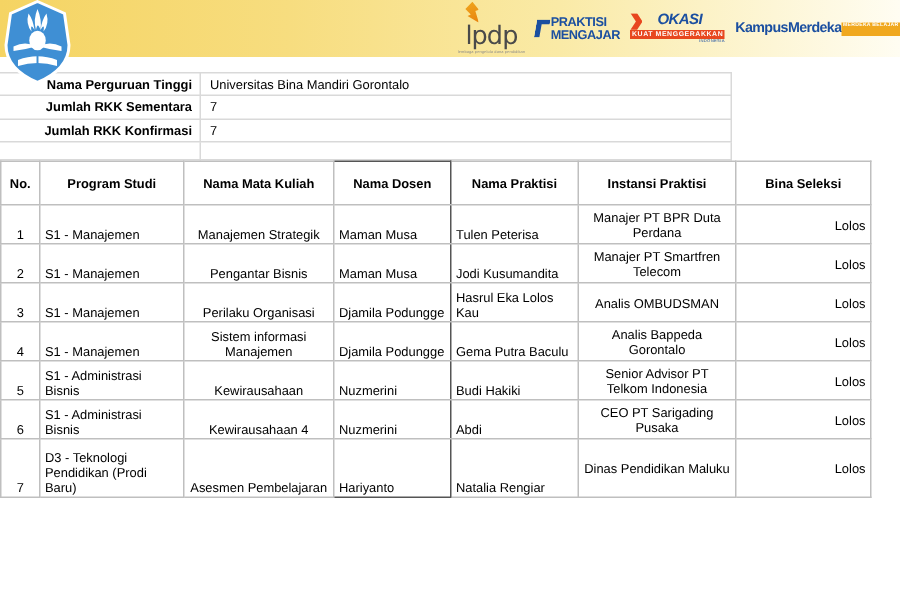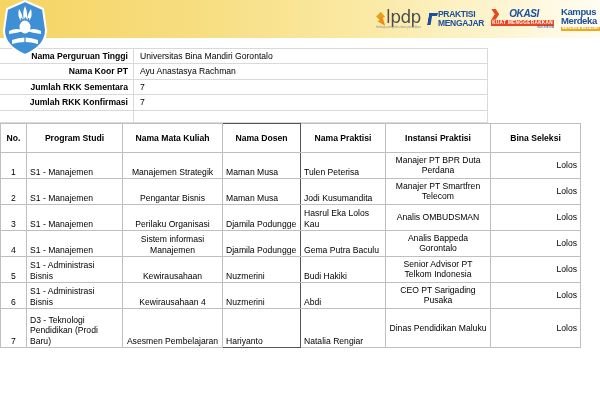--- a/index.html
+++ b/index.html
@@ -35,22 +35,23 @@
 
   
   .logo-lpdp {
     display: flex;
     flex-direction: column;
     align-items: center;
     line-height: 1;
   }
   .logo-lpdp .lp-row {
     display: flex;
-    align-items: flex-end;
+    align-items: flex-start;
     gap: 1px;
+    flex-direction: column;
   }
   .logo-lpdp .lp-flame {
     width: 9px;
     height: 14px;
     background: linear-gradient(160deg, #f0a81e 0%, #e8820f 100%);
     clip-path: polygon(52% 0%, 100% 38%, 74% 44%, 100% 100%, 16% 68%, 40% 60%, 0% 34%);
   }
   .logo-lpdp .lp-text {
     font-family: "DejaVu Sans", sans-serif;
     font-size: 17px;
@@ -135,21 +136,21 @@
     font-size: 2.8px;
     color: #1b4fa0;
     letter-spacing: 0.2px;
     text-align: right;
     margin-top: 0.5px;
   }
 
   
   .logo-km {
     display: flex;
-    flex-direction: column;
+    flex-direction: row;
     line-height: 1.04;
   }
   .logo-km .km-a, .logo-km .km-b {
     font-size: 9.5px;
     font-weight: bold;
     color: #1b4fa0;
     letter-spacing: -0.4px;
   }
   .logo-km .km-bar {
     background: #f0a81e;
@@ -329,24 +330,20 @@
 
 </div>
 
 <div class="sheet">
 
   <table class="grid info">
     <tbody>
         <tr>
       <td class="lbl">Nama Perguruan Tinggi</td>
       <td class="val">Universitas Bina Mandiri Gorontalo</td>
-    </tr>
-    <tr>
-      <td class="lbl">Nama Koor PT</td>
-      <td class="val">Ayu Anastasya Rachman</td>
     </tr>
     <tr>
       <td class="lbl">Jumlah RKK Sementara</td>
       <td class="val">7</td>
     </tr>
     <tr>
       <td class="lbl">Jumlah RKK Konfirmasi</td>
       <td class="val">7</td>
     </tr>
     <tr class="spacer">

